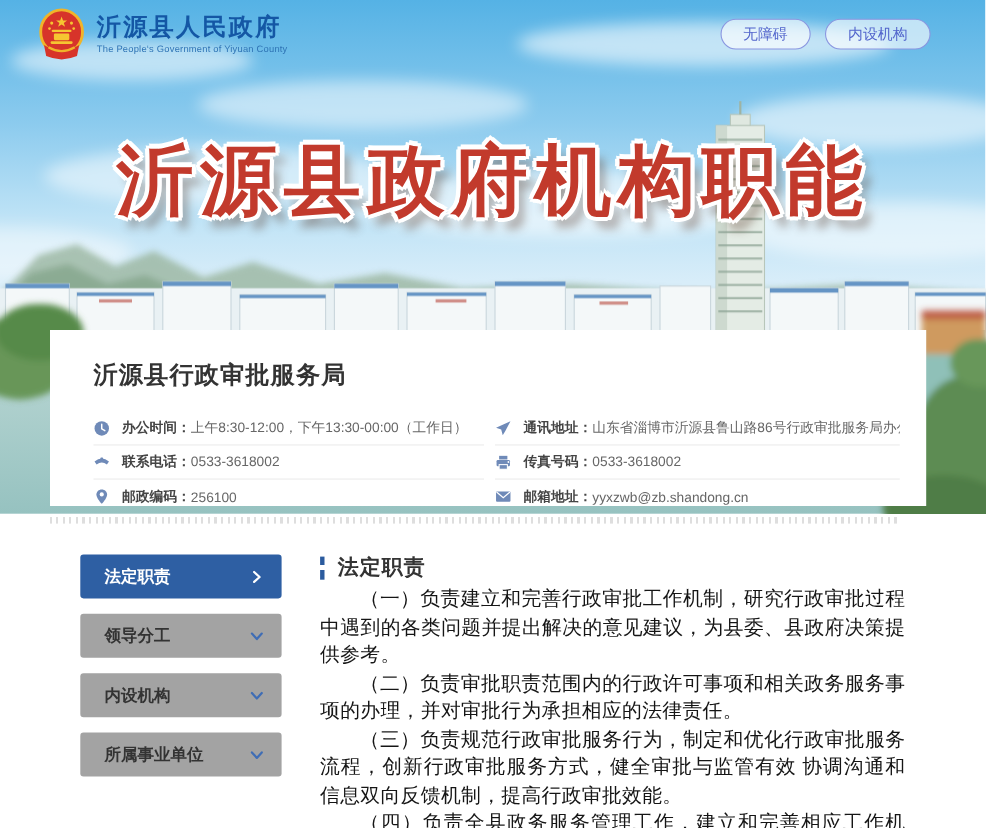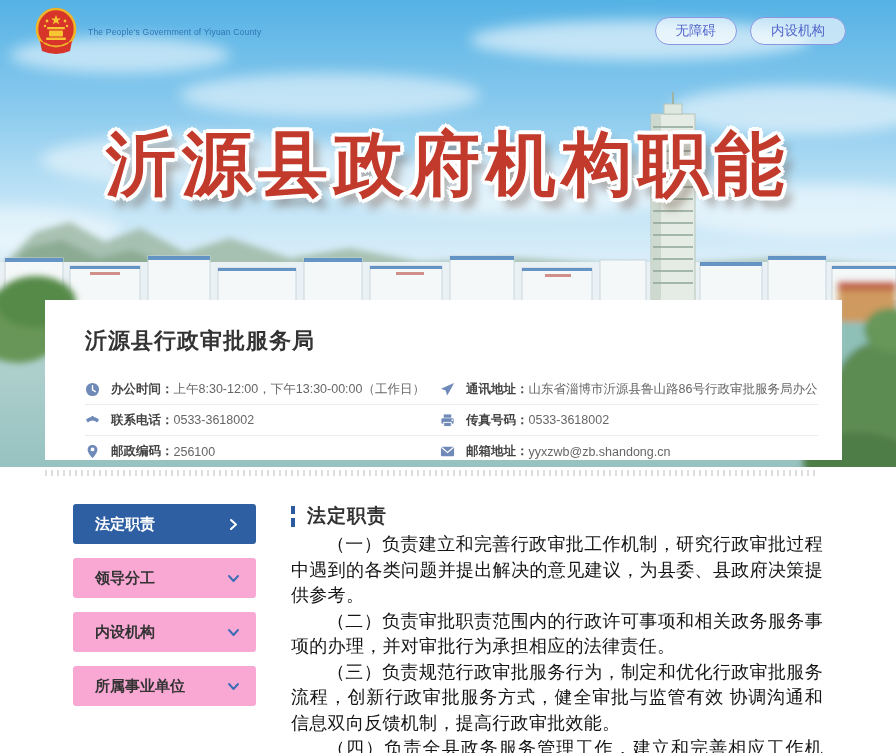--- a/index.html
+++ b/index.html
@@ -26,37 +26,37 @@
   
   .banner-title { position:absolute; top:126px; left:0; width:896px; text-align:center; z-index:4;
     font-size:70px; font-weight:900; letter-spacing:6px; color:#c23a2c; line-height:1.1; white-space:nowrap;
     text-shadow:-3px -3px 0 #fff,3px -3px 0 #fff,-3px 3px 0 #fff,3px 3px 0 #fff,-4px 0 0 #fff,4px 0 0 #fff,
       0 -4px 0 #fff,0 4px 0 #fff,8px 10px 9px rgba(90,60,45,.45); }
 
   
   .card { position:absolute; left:45px; top:300px; width:797px; height:160px; background:#fff;
     padding:26px 24px 0 40px; z-index:6; }
   .card-title { font-size:22px; font-weight:700; color:#333; letter-spacing:1px; margin-bottom:18px; }
-  .contact-grid { display:grid; grid-template-columns:355px 1fr; column-gap:0; }
+  .contact-grid { display:grid; grid-template-columns:355px 1fr; column-gap:10px; }
   .contact-cell { display:flex; align-items:center; height:31px; border-bottom:1px solid #ececec;
     font-size:12.5px; color:#666; white-space:nowrap; overflow:hidden; }
   .contact-cell.last { border-bottom:none; }
   .contact-cell .c-icon { width:15px; height:15px; flex:none; margin-right:11px; color:#6f8ab8; }
   .contact-cell .c-label { font-weight:700; color:#444; }
   .contact-cell .c-value { color:#666; }
 
   
   .dotted-divider { position:absolute; left:45px; top:470px; width:773px; height:6px; z-index:6;
     background:repeating-linear-gradient(90deg,#dedede 0 2px,transparent 2px 6px); }
 
   
   .main { position:absolute; left:73px; top:504px; width:750px; display:flex; z-index:6; }
   .sidebar { width:183px; flex:none; }
   .side-item { height:40px; margin-bottom:14px; display:flex; align-items:center; justify-content:space-between;
-    padding:0 16px 0 22px; background:#f9a8d4; border-radius:3px; font-size:15px; font-weight:700;
+    padding:0 16px 0 22px; background:#a3a3a3; border-radius:3px; font-size:15px; font-weight:700;
     color:#333; cursor:pointer; }
   .side-item.active { background:#2e5fa3; color:#fff; }
   .side-item svg { width:13px; height:13px; flex:none; }
   .side-item .chev { color:#3f6db5; }
   .side-item.active .chev { color:#fff; }
 
   .content { margin-left:35px; width:532px; }
   .content-heading { display:flex; align-items:center; height:24px; margin-bottom:4px; }
   .heading-marker { width:4px; height:21px; margin-right:12px; flex:none;
     background:linear-gradient(180deg,#2b5b9e 0 8px,transparent 8px 12px,#2b5b9e 12px 21px); }
@@ -193,20 +193,21 @@
           <circle cx="13" cy="14" r="1.4"></circle>
             <circle cx="31" cy="14" r="1.4"></circle>
           <circle cx="11" cy="19" r="1.2"></circle>
             <circle cx="33" cy="19" r="1.2"></circle>
           <rect x="13" y="20" width="18" height="2.2" rx="1"></rect>
           <rect x="15" y="23.5" width="14" height="6" rx="1"></rect>
           <rect x="12" y="30.5" width="20" height="2.4" rx="1"></rect>
         </g>
       </svg>
       <div class="logo-text">
+        <div class="site-title">沂源县人民政府</div>
         <div class="site-subtitle">The People‘s Government of Yiyuan County</div>
       </div>
     </div>
     <div class="header-actions">
       <div class="pill-btn">无障碍</div>
       <div class="pill-btn">内设机构</div>
     </div>
   </div>
 
   <div class="card">

